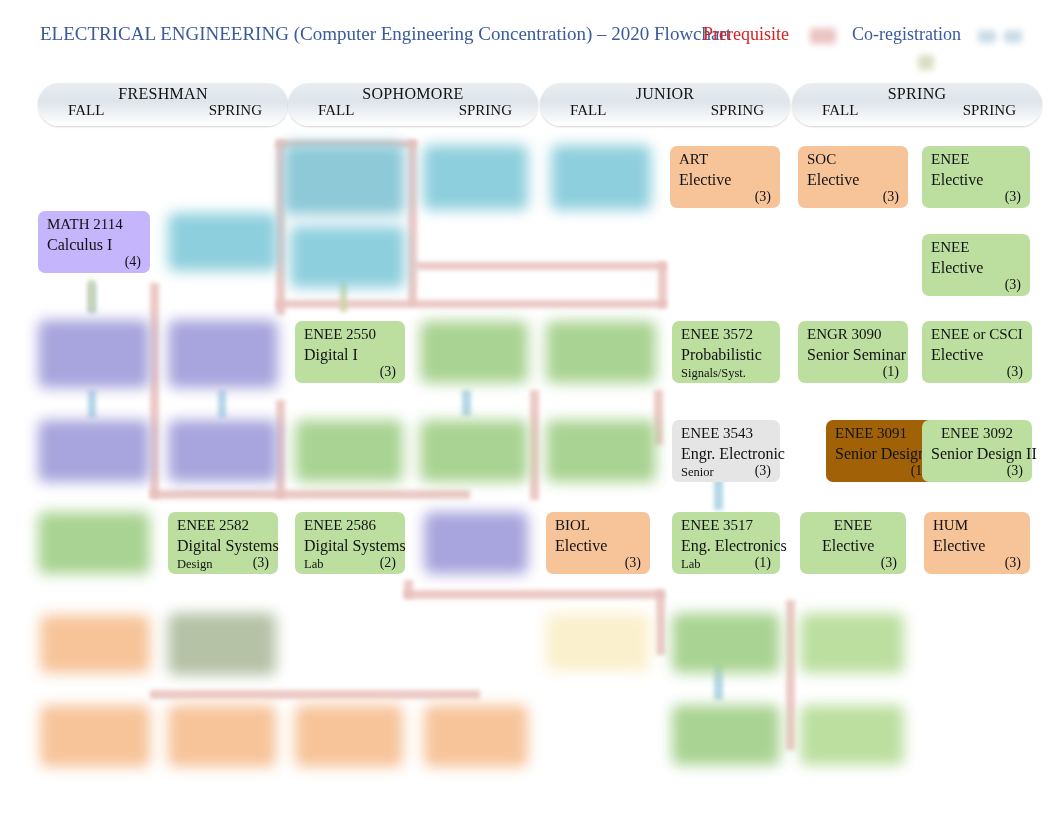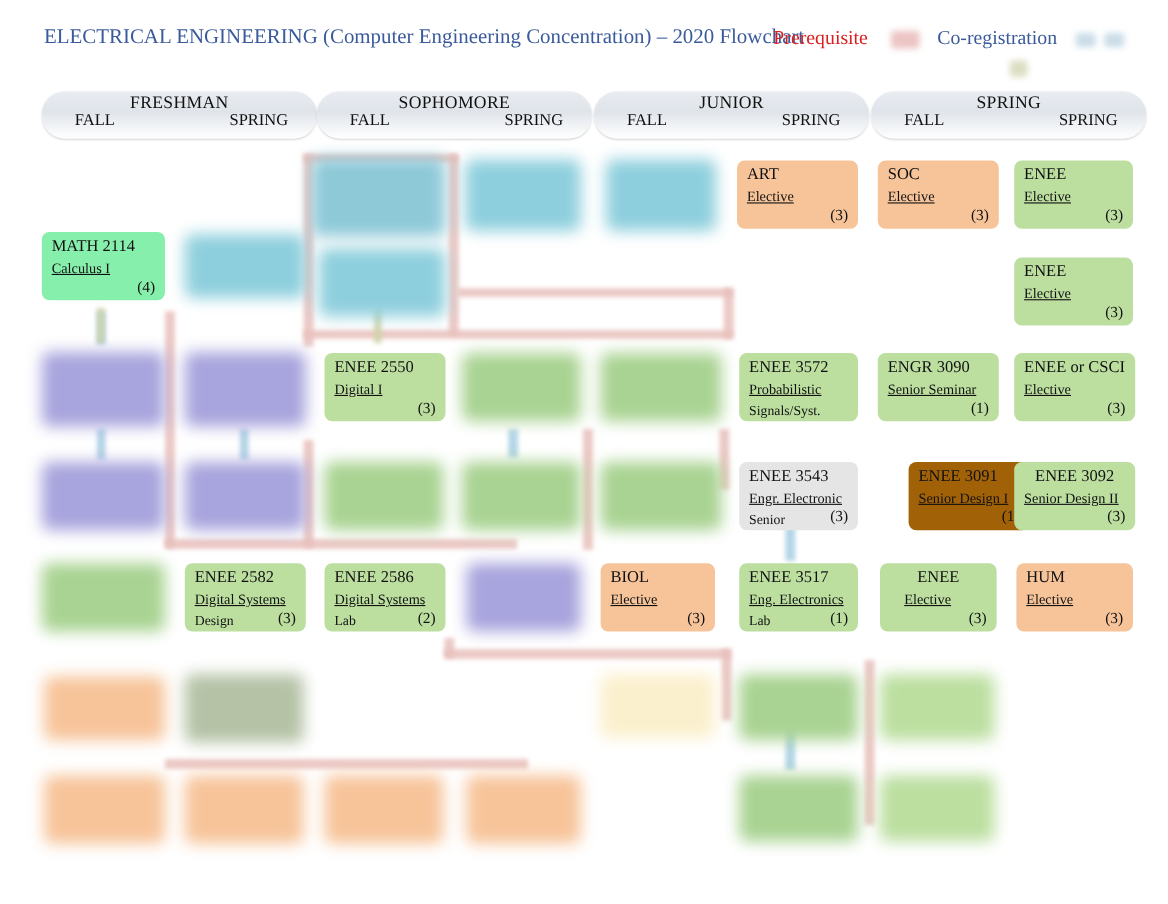--- a/index.html
+++ b/index.html
@@ -51,21 +51,21 @@
 
   
   .box{
     position:absolute;border-radius:7px;
     box-sizing:border-box;
   }
   .box .code{
     position:absolute;left:9px;top:5px;font-size:15px;color:#111;white-space:nowrap;
   }
   .box .t1{
-    position:absolute;left:9px;top:25px;font-size:13px;color:#111;white-space:nowrap;text-decoration:underline;
+    position:absolute;left:9px;top:25px;font-size:16px;color:#111;white-space:nowrap;
   }
   .box .t2{
     position:absolute;left:9px;top:45px;font-size:12.5px;color:#111;white-space:nowrap;
   }
   .box .cr{
     position:absolute;right:9px;bottom:3px;font-size:14px;color:#111;
   }
   .box.ctr .code{left:0;right:0;text-align:center;}
   .blurred2{filter:blur(7px);}
 
@@ -165,21 +165,21 @@
     <div class="code">SOC</div>
     <div class="t1">Elective</div>
     <div class="cr">(3)</div>
   </div>
   <div class="box" style="left:922px;top:146px;width:108px;height:62px;background:#bcdfa0;">
     <div class="code">ENEE</div>
     <div class="t1">Elective</div>
     <div class="cr">(3)</div>
   </div>
 
-  <div class="box" style="left:38px;top:211px;width:112px;height:62px;background:#86efac;">
+  <div class="box" style="left:38px;top:211px;width:112px;height:62px;background:#c4b5fd;">
     <div class="code">MATH 2114</div>
     <div class="t1">Calculus I</div>
     <div class="cr">(4)</div>
   </div>
   <div class="box blurred2" style="left:168px;top:213px;width:110px;height:58px;background:#8ecfdd;">
     <div class="code"></div>
     <div class="t1"></div>
     <div class="cr"></div>
   </div>
   <div class="box blurred2" style="left:290px;top:226px;width:115px;height:62px;background:#8ecfdd;">

